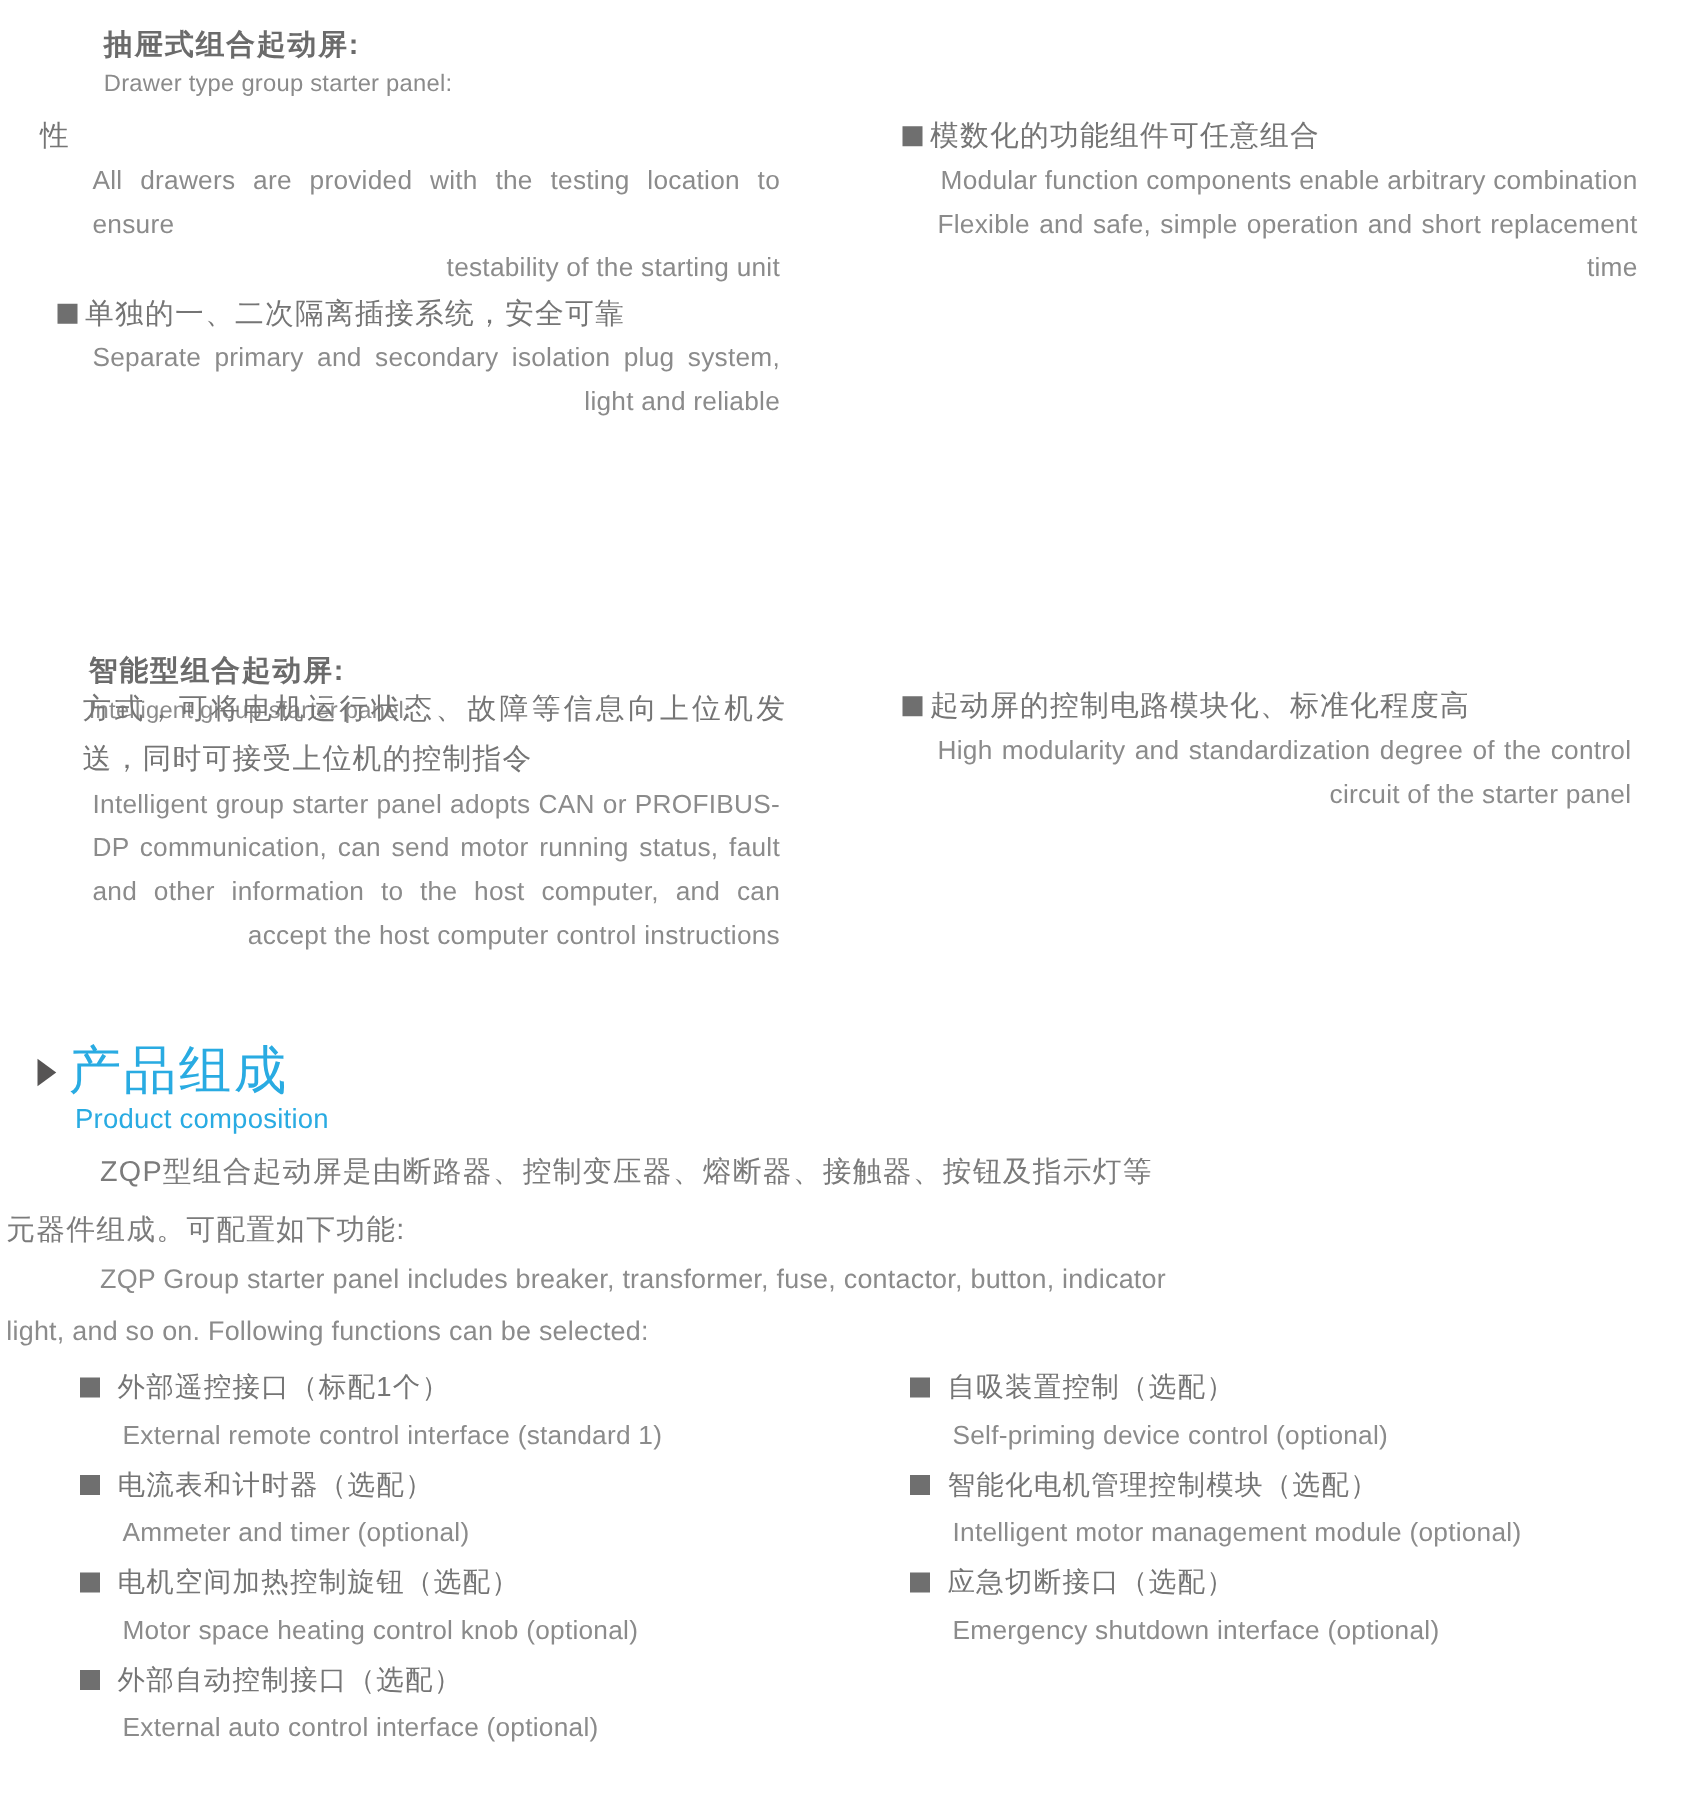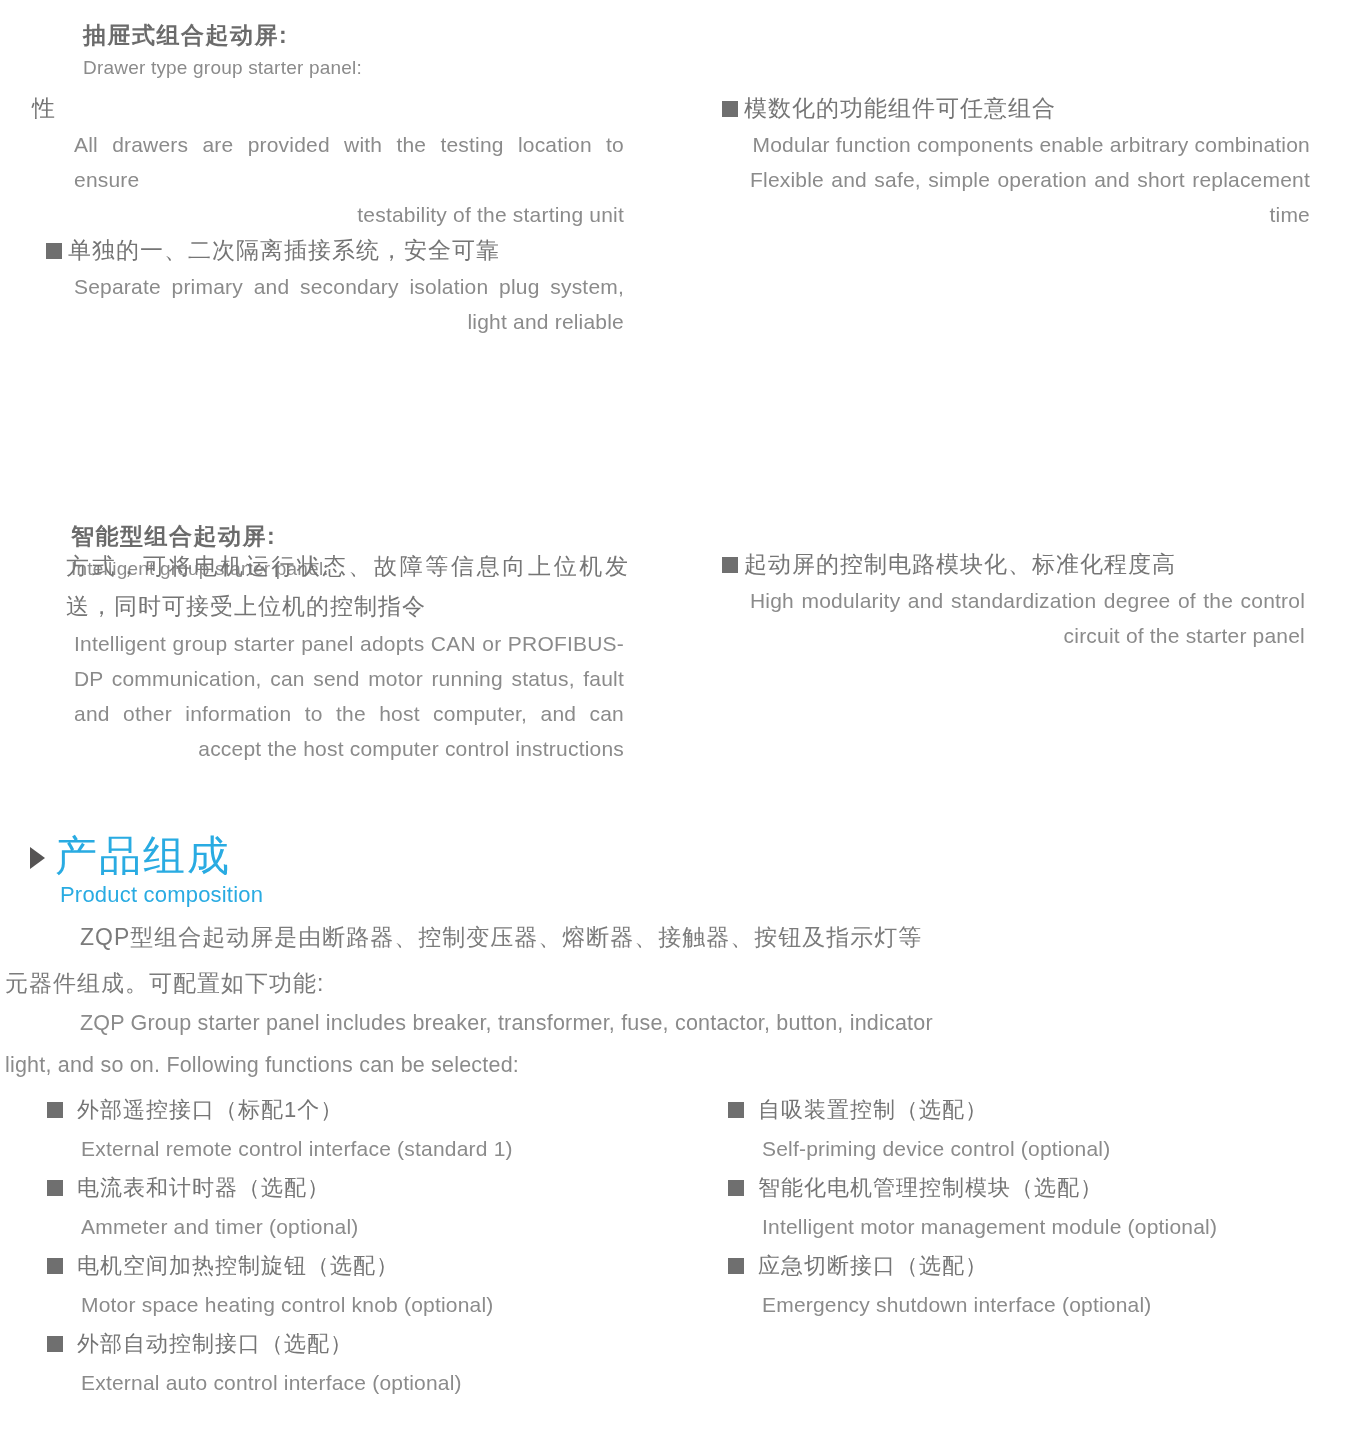--- a/index.html
+++ b/index.html
@@ -53,21 +53,21 @@
   .comp-sub   { margin-left:32px; font-size:22px; color:#29abe2; letter-spacing:0.2px; line-height:26px; margin-top:1px; }
 
   
   .para-zh { position:absolute; left:5px; top:914px; width:990px; }
   .para-zh div { font-size:23px; color:#7b7b7b; letter-spacing:1px; line-height:46px; white-space:nowrap; }
   .para-en { position:absolute; left:5px; top:1002px; width:960px; }
   .para-en div { font-size:21.5px; color:#8b8b8b; letter-spacing:0.2px; line-height:42px; white-space:nowrap; }
   .p-indent { padding-left:75px; }
 
   
-  .col-c-left  { position:absolute; left:47px;  top:1090px; width:620px; }
+  .col-c-left  { position:absolute; left:64px;  top:1090px; width:620px; }
   .col-c-right { position:absolute; left:728px; top:1090px; width:600px; }
   .c-zh { font-size:22px; color:#757575; letter-spacing:1px; line-height:39px; white-space:nowrap; }
   .c-zh .sq { margin-right:14px; }
   .c-en { font-size:21px; color:#8b8b8b; letter-spacing:0.2px; line-height:39px; margin-left:34px; white-space:nowrap; }
 </style>
 </head>
 <body>
 
 <div class="sec-head-1">
   <div class="h-zh">抽屉式组合起动屏:</div>

